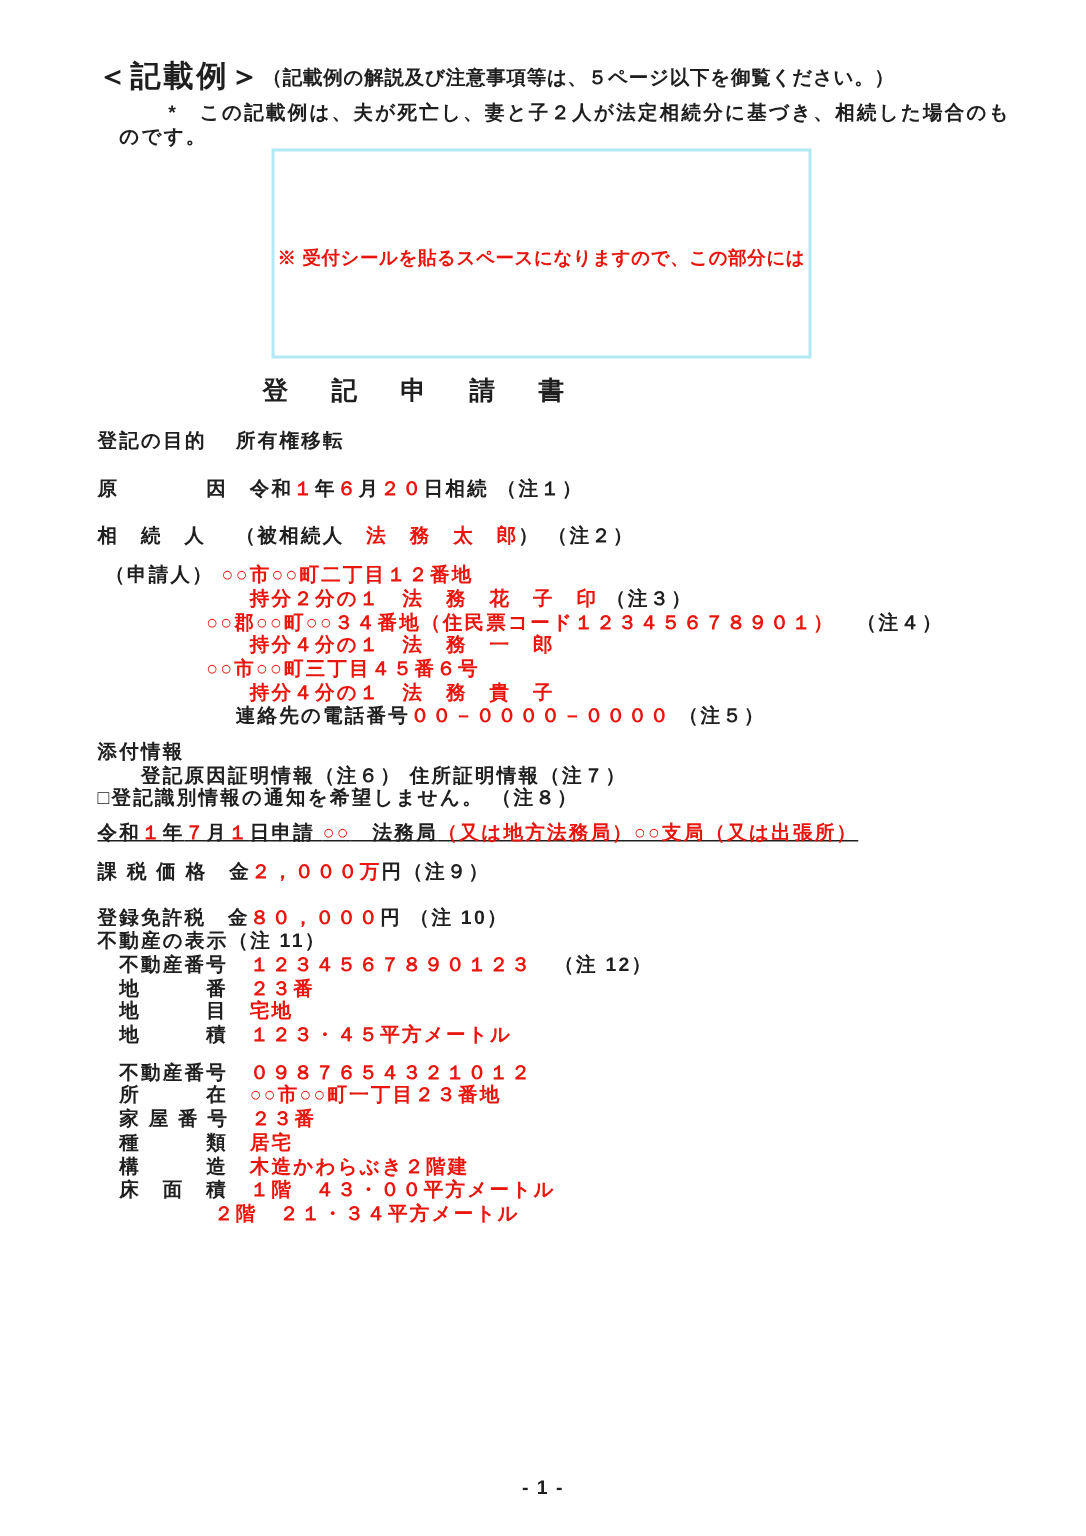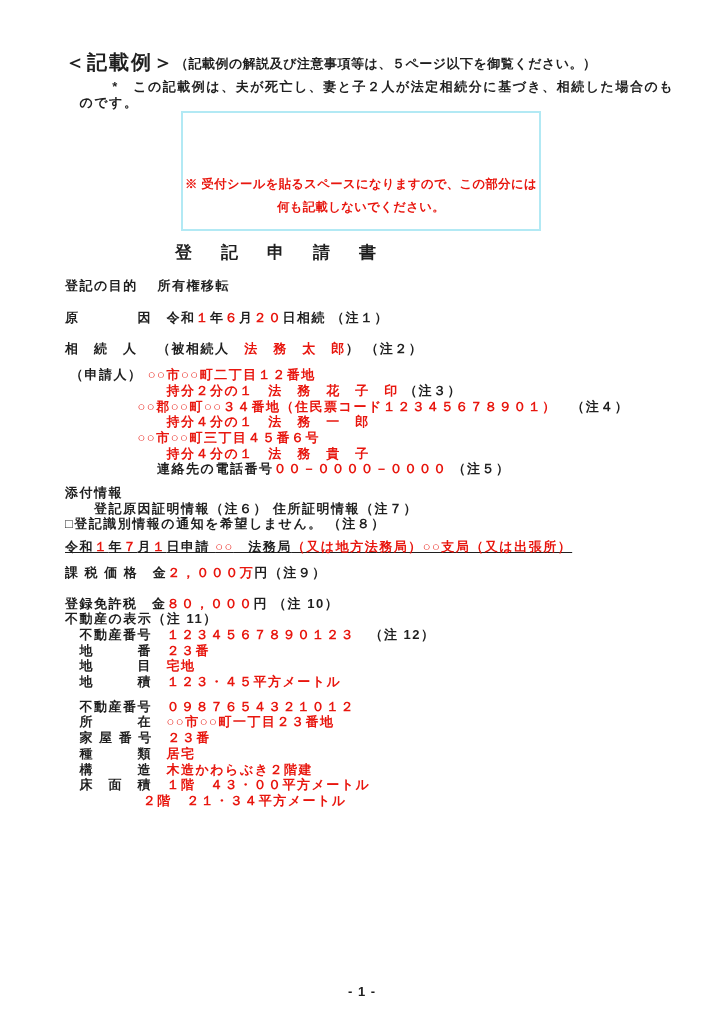--- a/index.html
+++ b/index.html
@@ -3,21 +3,21 @@
 <meta charset="utf-8">
 <style>
   html, body { margin: 0; padding: 0; }
   body {
     width: 724px; height: 1024px;
     background: var(--page-background, #ffffff);
     font-family: "Liberation Sans", sans-serif;
     position: relative;
     overflow: hidden;
   }
-  .page { padding: 48px 50px 0 65px; position: relative; }
+  .page { padding: 36px 50px 0 65px; position: relative; }
 
   .header-row { display: flex; align-items: center; height: 28px; }
   .header-title {
     font-size: 20px; font-weight: 700; letter-spacing: 2px;
     color: var(--text-black, #1f1f1f); white-space: pre;
   }
   .header-note {
     font-size: 13px; font-weight: 600; letter-spacing: 0.5px;
     color: var(--text-black, #1f1f1f); margin-top: 4px; white-space: pre;
   }
@@ -28,21 +28,21 @@
     color: var(--text-black, #1f1f1f);
   }
   .desc { line-height: 16px; }
   .desc1 { margin-top: 3px; text-align: right; }
 
   .c-black { color: var(--text-black, #1f1f1f); }
   .c-red   { color: var(--accent-red, #e8160e); }
 
   .seal-box {
     box-sizing: border-box;
-    width: 360px; height: 120px;
+    width: 360px; height: 140px;
     margin-left: 116px; margin-top: 0px;
     border: 2px solid var(--box-border, #b2e9f4);
     display: flex; flex-direction: column; align-items: center;
     padding-top: 60px;
   }
   .seal-line {
     font-size: 12.3px; font-weight: 600; letter-spacing: 0.4px;
     line-height: 23px; color: var(--accent-red, #e8160e);
     text-align: center; white-space: pre;
   }
@@ -78,21 +78,20 @@
   <div class="header-row">
     <span class="header-title">＜記載例＞</span>
     <span class="header-note">（記載例の解説及び注意事項等は、５ページ以下を御覧ください。）</span>
   </div>
 
   <div class="line desc desc1"> *　この記載例は、夫が死亡し、妻と子２人が法定相続分に基づき、相続した場合のも</div>
   <div class="line desc">　のです。</div>
 
   <div class="seal-box">
     <div class="seal-line">※ 受付シールを貼るスペースになりますので、この部分には</div>
-    <div class="seal-line">何も記載しないでください。</div>
   </div>
 
   <div class="doc-title">登　記　申　請　書</div>
 
   <div class="line mt13"><span class="c-black">登記の目的　 所有権移転</span></div>
   <div class="line mt16"><span class="c-black">原　　　　因　令和</span><span class="c-red">１</span><span class="c-black">年</span><span class="c-red">６</span><span class="c-black">月</span><span class="c-red">２０</span><span class="c-black">日相続 （注１）</span></div>
   <div class="line mt16"><span class="c-black">相　続　人　 （被相続人　</span><span class="c-red">法　務　太　郎</span><span class="c-black">） （注２）</span></div>
   <div class="line mt10"><span class="c-black"> （申請人） </span><span class="c-red">○○市○○町二丁目１２番地</span></div>
   <div class="line"><span class="c-red">　　　　　　　持分２分の１　法　務　花　子　印</span><span class="c-black"> （注３）</span></div>
   <div class="line"><span class="c-red">　　　　　○○郡○○町○○３４番地（住民票コード１２３４５６７８９０１）</span><span class="c-black">　（注４）</span></div>

